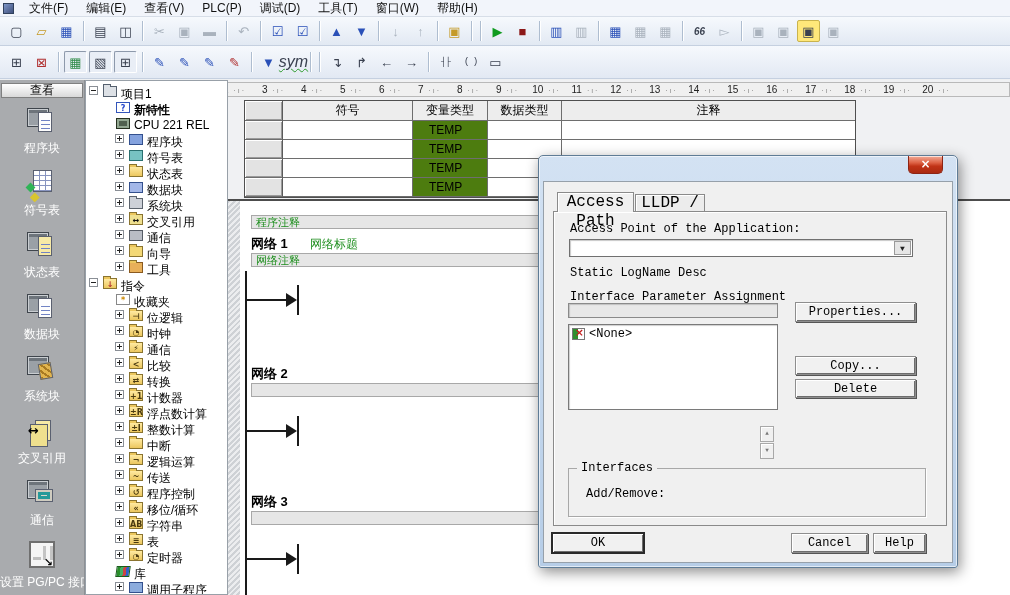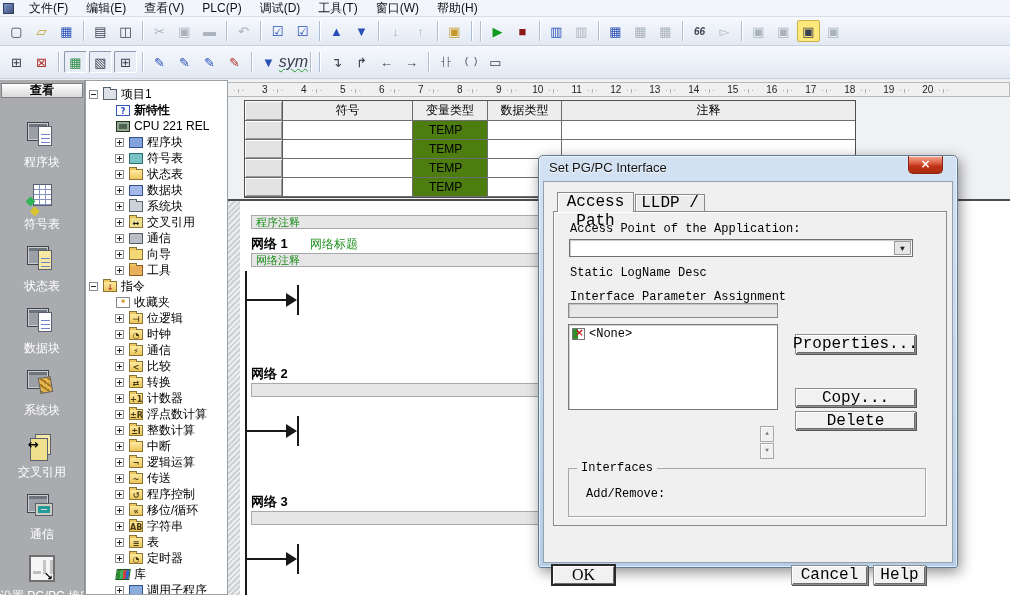--- a/index.html
+++ b/index.html
@@ -32,22 +32,22 @@
   .c-ink{color:#3a4150;}
   .bg-yel{background:#ffe87a;border-color:#c9b34e;}
   .pressed{border:1px solid;border-color:#8d99ab #ffffff #ffffff #8d99ab;background:#e9eef6;}
   .sm{font-size:10px;font-weight:bold;font-style:italic;text-align:right;}
   .sym{font-size:16px;font-style:italic;text-decoration:underline wavy #2a9a2a 1px;}
   .mono{font-family:"Liberation Mono","DejaVu Sans Mono",monospace;font-size:9px;letter-spacing:-1px;}
 
   
   .sidebar{position:absolute;left:0;top:80px;width:85px;bottom:0;background:#a9abae;z-index:3;
            border-right:1px solid #8d9094;}
-  .sb-head{height:15px;margin:3px 1px 20px 1px;background:linear-gradient(#ffffff,#d9d9d9);
-           border:1px solid #808080;font-size:12px;line-height:13px;text-align:center;color:#000;font-weight:bold;}
+  .sb-head{height:15px;margin:3px 1px 6px 1px;background:linear-gradient(#ffffff,#d9d9d9);
+           border:1px solid #808080;font-size:12px;line-height:13px;text-align:center;color:#000;}
   .sb-item{height:62px;text-align:center;color:#fff;font-size:12px;}
   .sb-label{display:block;margin-top:2px;white-space:nowrap;overflow:hidden;}
   .si{width:34px;height:34px;position:relative;margin:0 auto;display:block;}
   .si i{position:absolute;display:block;}
   .si .win{left:2px;top:4px;width:22px;height:19px;background:#9aa0a6;border:1px solid #3f454c;
            box-shadow:inset 0 0 0 1px #c9cdd1, inset 0 4px 0 #6d747b;}
   .si .doc{left:13px;top:8px;width:14px;height:20px;background:#fdfdfd;border:1px solid #5a6070;
            background-image:repeating-linear-gradient(to bottom,transparent 0 3px,#7183c4 3px 4px);
            background-size:9px 13px;background-position:2px 4px;background-repeat:no-repeat;}
   .si-stat .doc{background-color:#f6e9a6;}
@@ -67,21 +67,21 @@
            box-shadow:inset 0 0 0 2px #cfccc0, inset 0 0 0 5px #259a9a;}
   .si-pgpc .win{left:4px;top:3px;width:26px;height:27px;background:#f5f5f5;border:2px solid #6f6f6f;
            box-shadow:none;background-image:repeating-linear-gradient(90deg,#c4c4c4 0 3px,#f5f5f5 3px 7px),
            linear-gradient(#bfbfbf,#bfbfbf);background-size:12px 14px,8px 3px;
            background-position:12px 3px,2px 14px;background-repeat:no-repeat;}
   .si-pgpc .win::after{content:"↘";position:absolute;right:0px;bottom:-2px;font:bold 11px/11px "DejaVu Sans",sans-serif;color:#000;}
 
   
   .treepanel{position:absolute;left:85px;top:80px;width:143px;bottom:0;background:#fff;z-index:2;
              border:1px solid #98a0a8;padding-top:5px;overflow:hidden;}
-  .trow{display:flex;align-items:center;height:16px;font-size:12px;color:#000;white-space:nowrap;}
+  .trow{display:flex;height:16px;font-size:12px;color:#000;white-space:nowrap;}
   .lvl0{padding-left:3px;}
   .lvl1{padding-left:29px;}
   .texp{width:9px;height:9px;flex:none;border:1px solid #8a8f96;background:#fff;position:relative;margin-right:4px;}
   .texp.plus::before,.texp.minus::before{content:"";position:absolute;left:1px;right:1px;top:3px;height:1px;background:#222;}
   .texp.plus::after{content:"";position:absolute;top:1px;bottom:1px;left:3px;width:1px;background:#222;}
   .t-ico{width:14px;height:11px;flex:none;position:relative;margin:0 4px 0 1px;border:1px solid #8a7430;
          background:linear-gradient(#ffeaa2,#ecc75e);}
   .t-ico::before{content:"";position:absolute;left:-1px;top:-3px;width:6px;height:2px;background:#ecc75e;
          border:1px solid #8a7430;border-bottom:none;}
   .tbadge{position:absolute;inset:0;font:bold 8px/11px "DejaVu Sans",sans-serif;color:#4a3a10;text-align:center;}
@@ -183,22 +183,22 @@
   .sunken{background:#e8e8e8;border:1px solid #8a8a8a;box-shadow:inset 1px 1px 1px #c0c0c0;}
   .ipafield{position:absolute;left:14px;top:91px;width:210px;height:15px;}
   .dlist{position:absolute;left:14px;top:112px;width:210px;height:86px;background:#fff;
          border:1px solid #7a7a7a;box-shadow:inset 1px 1px 1px #cfcfcf;padding:2px 3px;}
   .dlist-item{display:flex;align-items:center;gap:4px;font-size:12px;height:14px;}
   .none-ico{width:13px;height:12px;flex:none;border:1px solid #777;position:relative;
             background:linear-gradient(90deg,#2f8f2f 0 5px,#fff 5px);}
   .none-ico::after{content:"×";position:absolute;right:0;top:-2px;color:#c42020;font:bold 11px/12px "DejaVu Sans",sans-serif;}
   .dbtn{position:absolute;background:#f1f1f1;border:1px solid #8e8e8e;
         box-shadow:inset 1px 1px 0 #ffffff, inset -1px -1px 0 #6d6d6d, 1px 1px 0 #555;
-        font-family:"Liberation Mono","DejaVu Sans Mono",monospace;font-size:16px;color:#000;
-        display:flex;align-items:center;justify-content:center;margin-top:32px;}
+        font-family:"Liberation Mono","DejaVu Sans Mono",monospace;font-size:12px;color:#000;
+        display:flex;align-items:center;justify-content:center;}
   .default-btn{border-color:#2a2a2a;box-shadow:inset 1px 1px 0 #ffffff, inset -1px -1px 0 #6d6d6d, 0 0 0 1px #2a2a2a;}
   .mscroll{position:absolute;left:206px;top:214px;width:14px;height:34px;}
   .msb{width:14px;height:16px;background:#f0f0f0;border:1px solid #a8a8a8;font-size:6px;color:#777;
        text-align:center;line-height:14px;box-shadow:inset 1px 1px 0 #fff;}
   .dgroup{position:absolute;left:14px;top:256px;width:358px;height:49px;border:1px solid #a8a8a8;
           box-shadow:1px 1px 0 #fff;}
   .dlegend{position:absolute;top:-8px;left:8px;background:#f0f0f0;padding:0 4px;font-size:12px;}
 </style>
 </head>
 <body>
@@ -797,21 +797,20 @@
   <div class="tri" style="left:286px;top:424px;"></div>
   <div class="vbar" style="left:297px;top:416px;"></div>
 
   <div class="netlbl" style="left:251px;top:493px;">网络 3</div>
   <div class="cbar" style="left:251px;top:511px;"></div>
   <div class="hline" style="top:558px;"></div>
   <div class="tri" style="left:286px;top:552px;"></div>
   <div class="vbar" style="left:297px;top:544px;"></div>
 
   <div class="dlg">
-    <div class="dtitle">Set PG/PC Interface</div>
     <div class="dclose">×</div>
     <div class="dclient">
       <div class="dtab dtab1">Access Path</div>
       <div class="dtab dtab2">LLDP / DCP</div>
       <div class="dpage">
 
         <div class="dlab" style="left:16px;top:10px;">Access Point of the Application:</div>
         <div class="combo">
           <span class="dlab" style="left:3px;top:1px;"></span>
           <span class="combo-btn">▼</span>
@@ -834,19 +833,19 @@
           <div class="msb">▲</div>
           <div class="msb" style="margin-top:1px;">▼</div>
         </div>
 
         <div class="dgroup">
           <span class="dlegend">Interfaces</span>
           <span class="dlab" style="left:17px;top:18px;">Add/Remove:</span>
         </div>
       </div>
 
-      <div class="dbtn default-btn" style="left:8px;top:351px;width:63px;height:20px;font-family:Liberation Serif, serif;">OK</div>
+      <div class="dbtn default-btn" style="left:8px;top:351px;width:92px;height:20px;">OK</div>
       <div class="dbtn" style="left:247px;top:351px;width:77px;height:20px;">Cancel</div>
       <div class="dbtn" style="left:329px;top:351px;width:53px;height:20px;">Help</div>
     </div>
   </div>
 
 </div>
 
 </body></html>

